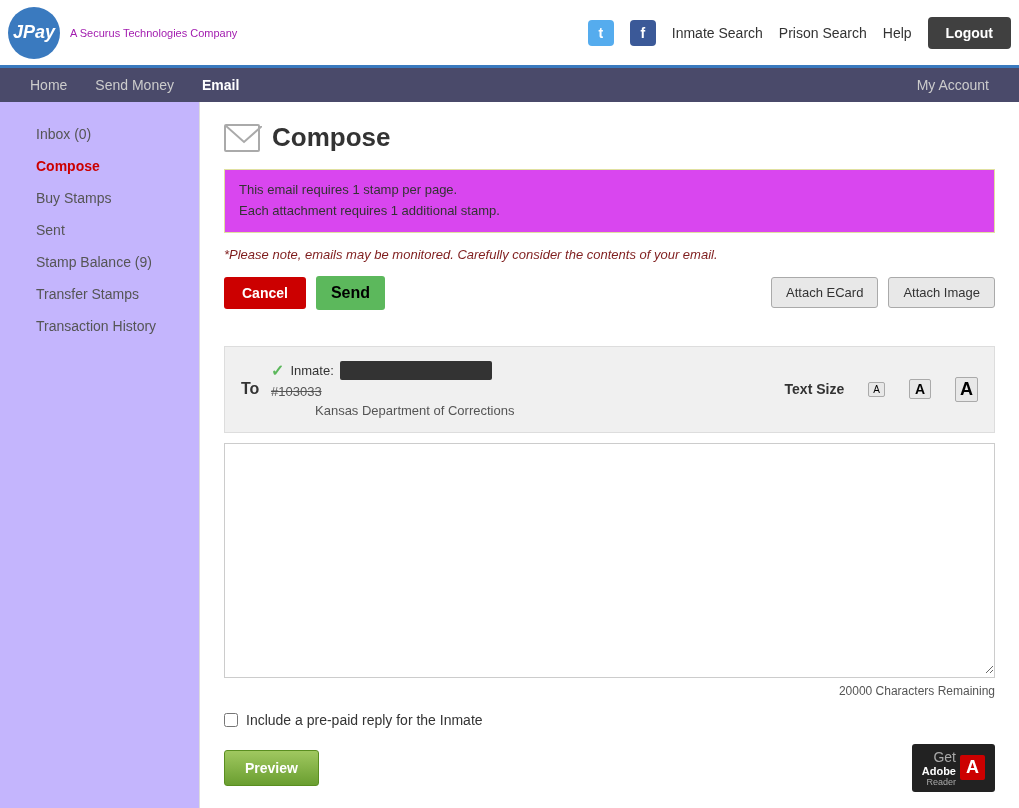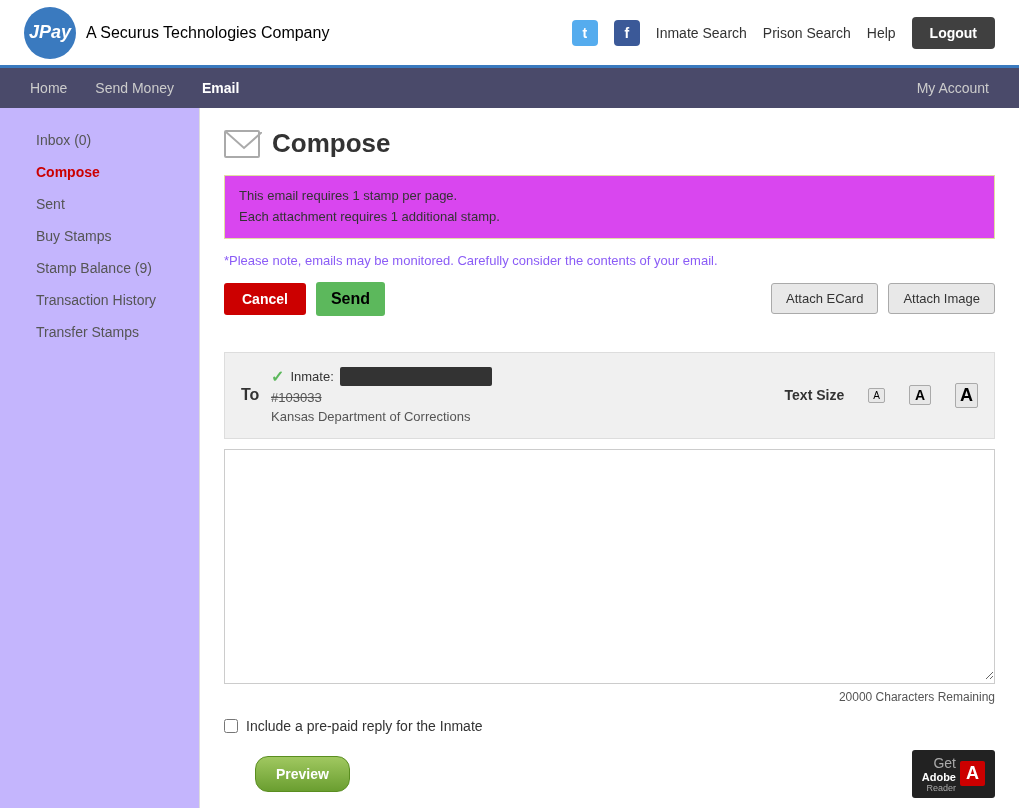--- a/index.html
+++ b/index.html
@@ -4,21 +4,21 @@
   <style>
     * { margin: 0; padding: 0; box-sizing: border-box; }
     body { font-family: Arial, Helvetica, sans-serif; font-size: 14px; background: #fff; }
 
     
     #top-bar {
       background: #fff;
       border-bottom: 3px solid #3a7abf;
       display: flex;
       align-items: center;
-      padding: 8px 24px;
+      padding: 8px 8px;
       height: 68px;
     }
     #logo-area {
       display: flex;
       align-items: center;
       gap: 10px;
       flex: 1;
     }
     .jpay-logo {
       width: 52px;
@@ -27,22 +27,22 @@
       border-radius: 50%;
       display: flex;
       align-items: center;
       justify-content: center;
       color: #fff;
       font-size: 18px;
       font-weight: bold;
       font-style: italic;
     }
     .securus-text {
-      color: #000000;
-      font-size: 16px;
+      color: #a21caf;
+      font-size: 11px;
     }
     #top-nav {
       display: flex;
       align-items: center;
       gap: 16px;
     }
     .social-icon {
       width: 26px;
       height: 26px;
       border-radius: 4px;
@@ -71,21 +71,21 @@
       border-radius: 4px;
       cursor: pointer;
     }
 
     
     #main-nav {
       background: #4a4a6a;
       display: flex;
       align-items: center;
       padding: 1px 16px;
-      height: 40px;
+      height: 34px;
     }
     .main-nav-item {
       color: #ccc;
       padding: 0 14px;
       height: 40px;
       display: flex;
       align-items: center;
       cursor: pointer;
       font-size: 14px;
       text-decoration: none;
@@ -148,21 +148,22 @@
       border: 1px solid #e0e0a0;
       padding: 10px 14px;
       margin-bottom: 14px;
       font-size: 13px;
       color: #333;
       line-height: 1.6;
     }
 
     
     .warning-text {
-      color: #8b5cf6;
+      color: #7f1d1d;
+      font-style: italic;
       font-size: 13px;
       margin-bottom: 14px;
     }
 
     
     .action-buttons {
       display: flex;
       align-items: center;
       gap: 10px;
       margin-bottom: 36px;
@@ -236,20 +237,21 @@
     }
     .inmate-id {
       color: #555;
       font-size: 13px;
       text-decoration: line-through;
       margin-bottom: 4px;
     }
     .dept-name {
       color: #555;
       font-size: 13px;
+      margin-left: 44px;
     }
     .text-size-controls {
       display: flex;
       align-items: center;
       gap: 24px;
     }
     .text-size-label {
       font-weight: bold;
       font-size: 14px;
       color: #333;
@@ -322,23 +324,22 @@
     }
 
     
     .preview-btn {
       background: linear-gradient(to bottom, #a0c860, #6a9e30);
       color: #fff;
       border: 1px solid #5a8e20;
       padding: 9px 20px;
       font-size: 14px;
       font-weight: bold;
-      border-radius: 13px;
-      cursor: pointer;
-      margin-left: 31px;
+      border-radius: 3px;
+      cursor: pointer;
     }
     .bottom-row {
       display: flex;
       align-items: center;
       justify-content: space-between;
     }
   </style>
 </head>
 <body>
 
@@ -365,25 +366,25 @@
   <a class="main-nav-item active">Email</a>
   <div class="main-nav-spacer"></div>
   <div class="my-account-link">My Account</div>
 </div>
 
 <div id="content-area">
 
   <div id="sidebar">
     <div class="sidebar-item">Inbox (0)</div>
     <div class="sidebar-item active">Compose</div>
+    <div class="sidebar-item">Buy Stamps</div>
     <div class="sidebar-item">Sent</div>
-    <div class="sidebar-item">Buy Stamps</div>
     <div class="sidebar-item">Stamp Balance (9)</div>
+    <div class="sidebar-item">Transfer Stamps</div>
     <div class="sidebar-item">Transaction History</div>
-    <div class="sidebar-item">Transfer Stamps</div>
   </div>
 
   <div id="main-content">
 
     <div class="compose-header">
       <div style="position:relative; width:36px; height:28px; border:2px solid #aaa; background:#fff; border-radius:2px;">
         <svg viewBox="0 0 36 28" width="36" height="28" style="position:absolute;top:0;left:0;">
           <polyline points="0,0 18,16 36,0" fill="none" stroke="#aaa" stroke-width="2"></polyline>
         </svg>
       </div>

